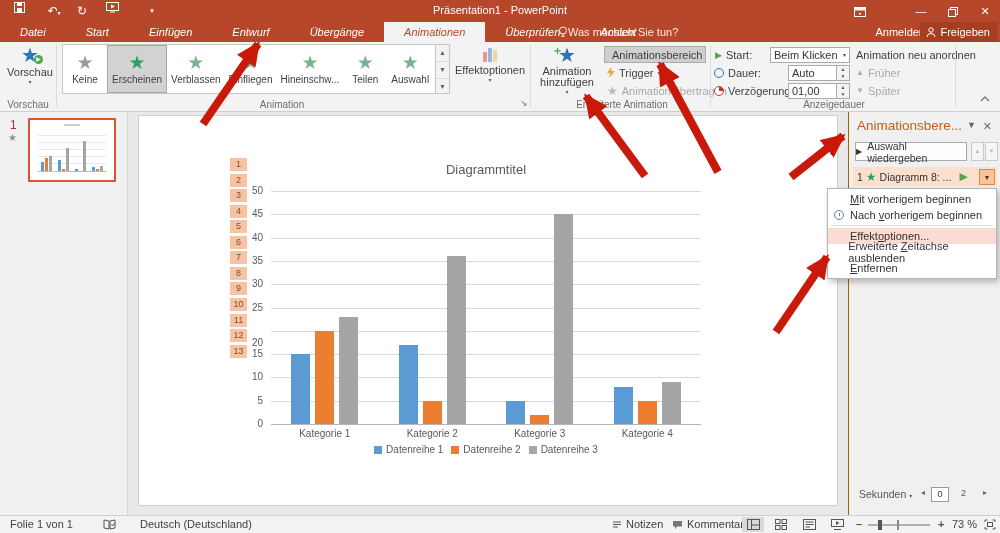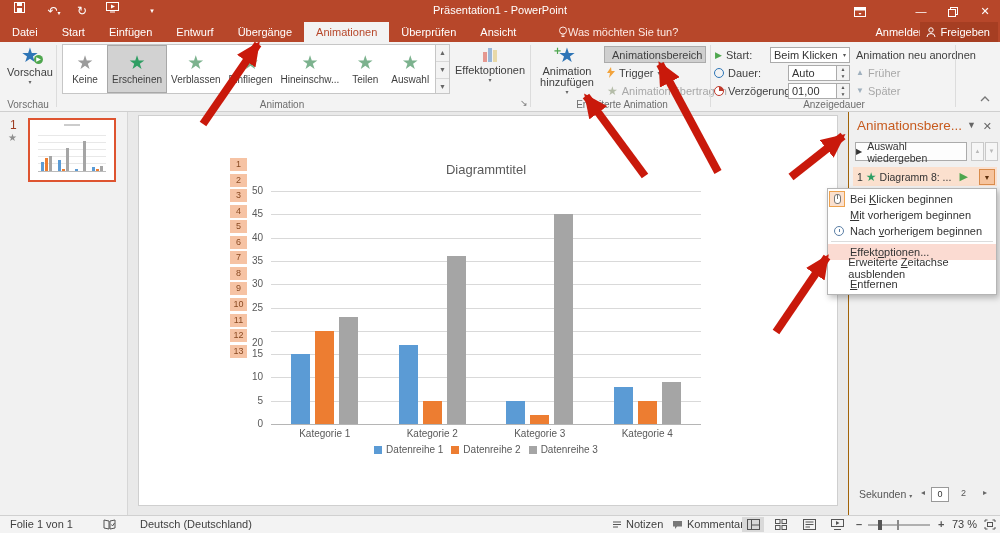--- a/index.html
+++ b/index.html
@@ -9,21 +9,21 @@
   #app { position:absolute; left:0; top:0; width:1000px; height:533px; }
 
   
   #titlebar { position:absolute; left:0; top:0; width:1000px; height:22px; background:#B7472A; color:#fff; }
   .qa { position:absolute; top:2px; height:18px; line-height:18px; font-size:12px; color:#fff; text-align:center; cursor:default; }
   #win-title { position:absolute; left:0; right:0; top:4px; text-align:center; font-size:11px; color:#fff; }
   .winbtn { position:absolute; top:0; width:30px; height:22px; text-align:center; line-height:22px; font-size:11px; color:#fff; }
 
   
   #tabsrow { position:absolute; left:0; top:22px; width:1000px; height:20px; background:#B7472A; display:flex; align-items:flex-end; }
-  .tab { height:20px; line-height:20px; padding:0 12px; font-size:11px; color:#fff; white-space:nowrap; }
+  .tab { height:20px; line-height:20px; padding:0 20px; font-size:11px; color:#fff; white-space:nowrap;font-style:italic; }
   .tab.active { background:#f3f3f3; color:#B7472A; }
   #tellme { position:absolute; left:558px; top:22px; height:20px; line-height:20px; font-size:11px; color:#fde9e3; display:flex; align-items:center; }
   #anmelden { position:absolute; right:75px; top:22px; height:20px; line-height:20px; font-size:11px; color:#fff; }
   #freigeben { position:absolute; right:2px; top:22px; height:20px; line-height:20px; font-size:11px; color:#fff; background:#a63e22; padding:0 8px 0 6px; display:flex; align-items:center; gap:4px; }
 
   
   #ribbon { position:absolute; left:0; top:42px; width:1000px; height:70px; background:#f3f3f3; border-bottom:1px solid #cfcfcf; font-size:11px; }
   .vsep { position:absolute; top:3px; height:62px; width:1px; background:#dcdcdc; }
   .grouplabel { position:absolute; top:57px; font-size:10px; color:#6e6e6e; text-align:center; }
   .bigbtn { position:absolute; top:2px; display:flex; flex-direction:column; align-items:center; justify-content:flex-start; text-align:center; color:#3f3f3f; }
@@ -427,26 +427,20 @@
       </span>
       <span class="abs" style="left:72px;top:3px;font-size:8px;color:#666;">◂</span>
       <span id="tl-box">0</span>
       <span class="abs" style="left:112px;top:3px;font-size:9px;color:#555;">2</span>
       <span class="abs" style="left:134px;top:3px;font-size:8px;color:#666;">▸</span>
     </div>
   </div>
 
   <div id="menu">
       <div class="menu-row">
-        <div class="menu-ico selbox">
-          <span class="mouse"></span>
-        </div>
-        <div class="menu-item-label">Bei <u>K</u>licken beginnen</div>
-      </div>
-      <div class="menu-row">
         <div class="menu-ico"></div>
         <div class="menu-item-label"><u>M</u>it vorherigem beginnen</div>
       </div>
       <div class="menu-row">
         <div class="menu-ico">
           <span class="clk"></span>
         </div>
         <div class="menu-item-label">Nach <u>v</u>orherigem beginnen</div>
       </div>
       <div class="menu-sep"></div>

